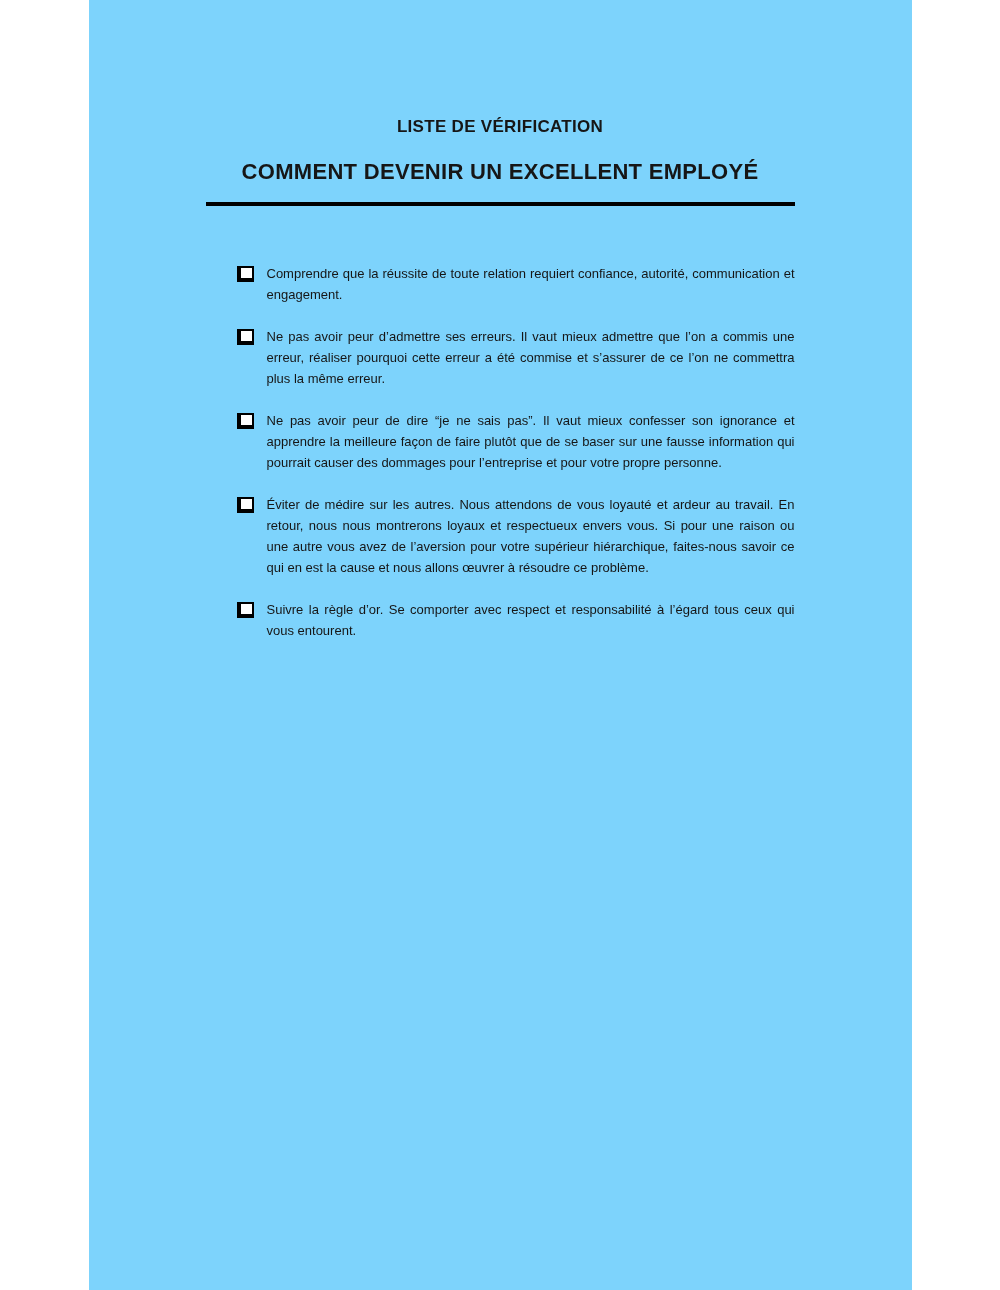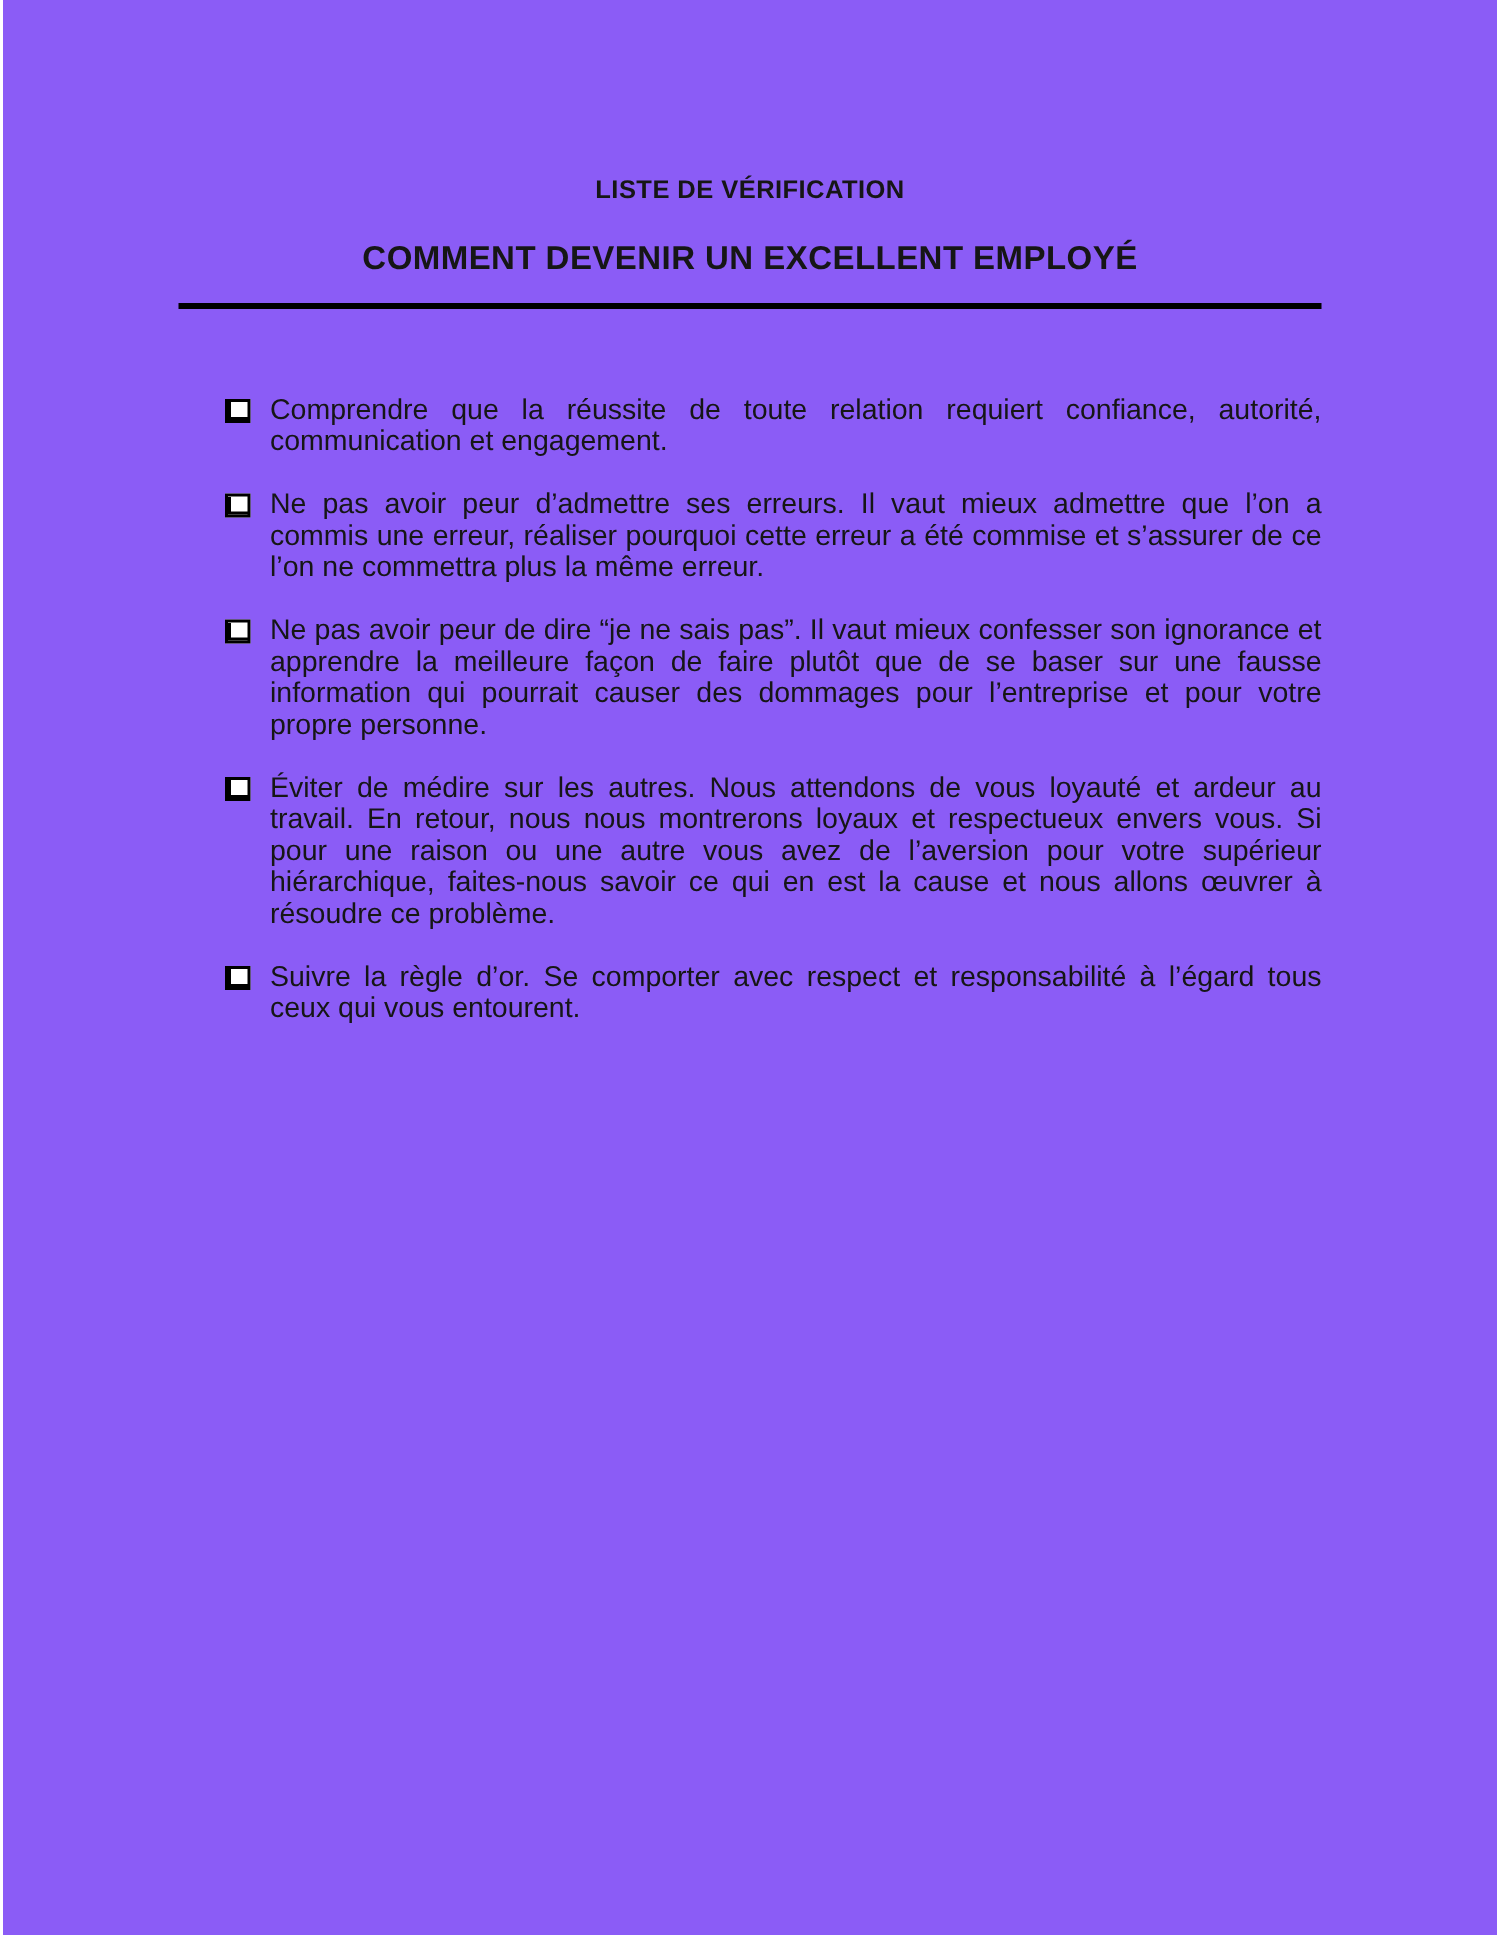--- a/index.html
+++ b/index.html
@@ -3,24 +3,24 @@
 <meta charset="utf-8">
 <title>Liste de vérification</title>
 <style>
   html, body {
     margin: 0;
     padding: 0;
     background: #ffffff;
   }
   .page {
     position: relative;
-    width: 996px;
+    width: 823px;
     height: 1290px;
     margin: 0 auto;
-    background: #8b5cf6;
+    background: #7dd3fc;
     color: #161616;
     font-family: "Liberation Sans", sans-serif;
     box-sizing: border-box;
     padding: 118px 117px 0 117px;
     overflow: hidden;
   }
   .doc-header {
     text-align: center;
   }
   .doc-title {
@@ -60,21 +60,21 @@
     margin-top: 3px;
     border: 2px solid #000000;
     
     box-shadow: inset 2px -2px 0 0 #000000;
     background: #ffffff;
     cursor: pointer;
   }
   .item-text {
     flex: 1;
     margin: 0 0 0 13px;
-    font-size: 19px;
+    font-size: 13px;
     line-height: 21px;
     text-align: justify;
     text-justify: inter-word;
   }
 </style>
 </head>
 <body>
 
 <div class="page">
 

